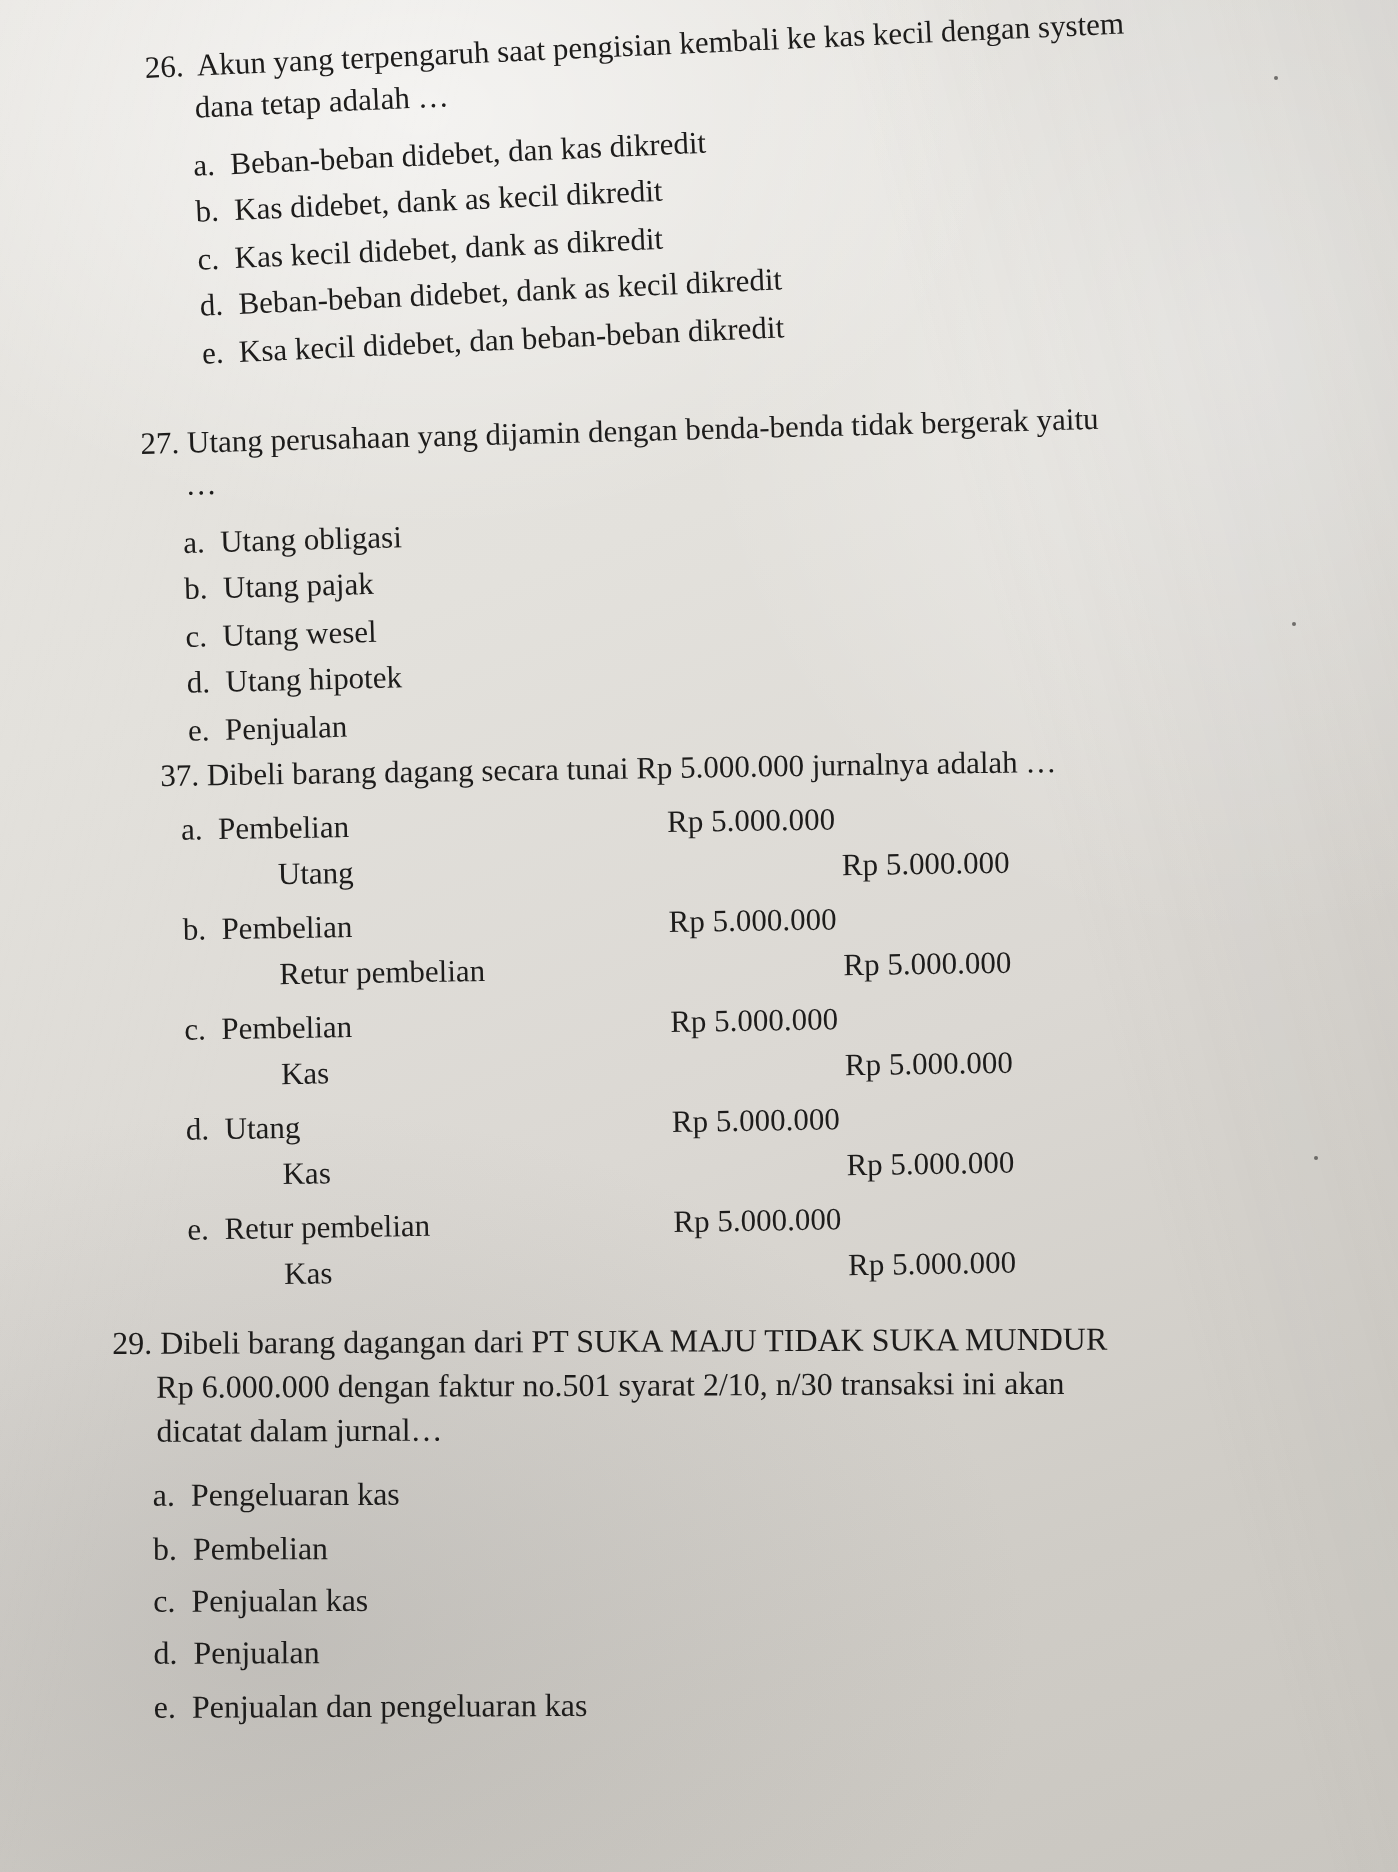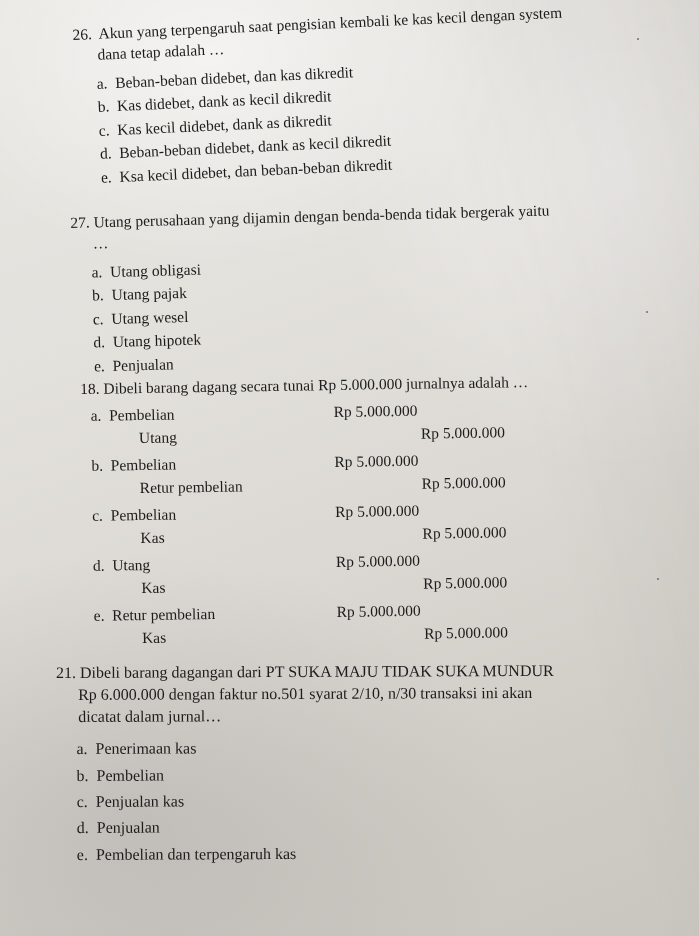--- a/index.html
+++ b/index.html
@@ -133,21 +133,21 @@
         <div class="opt"><span>d.</span>  <span>Utang hipotek</span></div>
         <div class="opt"><span>e.</span>  <span>Penjualan</span></div>
       </div>
     </div>
 
     <div class="rot1" style="position:absolute; left:72px; top:24px; font-size:15.5px; line-height:1.38;">
       <span style="visibility:hidden;">x</span>
     </div>
 
     <div class="q rot3" style="left:80px; top:378px;">
-      <div class="qline"><span>18.</span> <span>Dibeli barang dagang secara tunai Rp 5.000.000 jurnalnya adalah …</span></div>
+      <div class="qline"><span>37.</span> <span>Dibeli barang dagang secara tunai Rp 5.000.000 jurnalnya adalah …</span></div>
       <div style="margin-left:10px; margin-top:5px;">
 
         <div class="two-col">
           <span class="label"><span>a.</span>  <span>Pembelian</span></span>
           <span class="amt1">Rp 5.000.000</span>
         </div>
         <div class="two-col">
           <span class="label" style="left:48px;">Utang</span>
           <span class="amt2">Rp 5.000.000</span>
         </div>
@@ -184,28 +184,28 @@
           <span class="amt1">Rp 5.000.000</span>
         </div>
         <div class="two-col">
           <span class="label" style="left:48px;">Kas</span>
           <span class="amt2">Rp 5.000.000</span>
         </div>
       </div>
     </div>
 
     <div class="q rot5" style="left:56px; top:662px;">
-      <div class="qline" style="font-size:16px;"><span>21.</span> <span>Dibeli barang dagangan dari PT SUKA MAJU TIDAK SUKA MUNDUR</span></div>
+      <div class="qline" style="font-size:16px;"><span>29.</span> <span>Dibeli barang dagangan dari PT SUKA MAJU TIDAK SUKA MUNDUR</span></div>
       <div class="qline" style="margin-left:22px; font-size:16px;">Rp 6.000.000 dengan faktur no.501 syarat 2/10, n/30 transaksi ini akan</div>
       <div class="qline" style="margin-left:22px; font-size:16px;">dicatat dalam jurnal…</div>
       <div style="margin-left:20px; margin-top:8px;">
-        <div class="opt" style="font-size:16px; line-height:1.65;"><span>a.</span>  <span>Penerimaan kas</span></div>
+        <div class="opt" style="font-size:16px; line-height:1.65;"><span>a.</span>  <span>Pengeluaran kas</span></div>
         <div class="opt" style="font-size:16px; line-height:1.65;"><span>b.</span>  <span>Pembelian</span></div>
         <div class="opt" style="font-size:16px; line-height:1.65;"><span>c.</span>  <span>Penjualan kas</span></div>
         <div class="opt" style="font-size:16px; line-height:1.65;"><span>d.</span>  <span>Penjualan</span></div>
-        <div class="opt" style="font-size:16px; line-height:1.65;"><span>e.</span>  <span>Pembelian dan terpengaruh kas</span></div>
+        <div class="opt" style="font-size:16px; line-height:1.65;"><span>e.</span>  <span>Penjualan dan pengeluaran kas</span></div>
       </div>
     </div>
 
     <div class="rot1" style="position:absolute; left:72px; top:24px; font-size:15.5px; line-height:1.38; white-space:pre;"><span>26.</span></div>
 
   </div>
 </div>
 
 </body></html>

